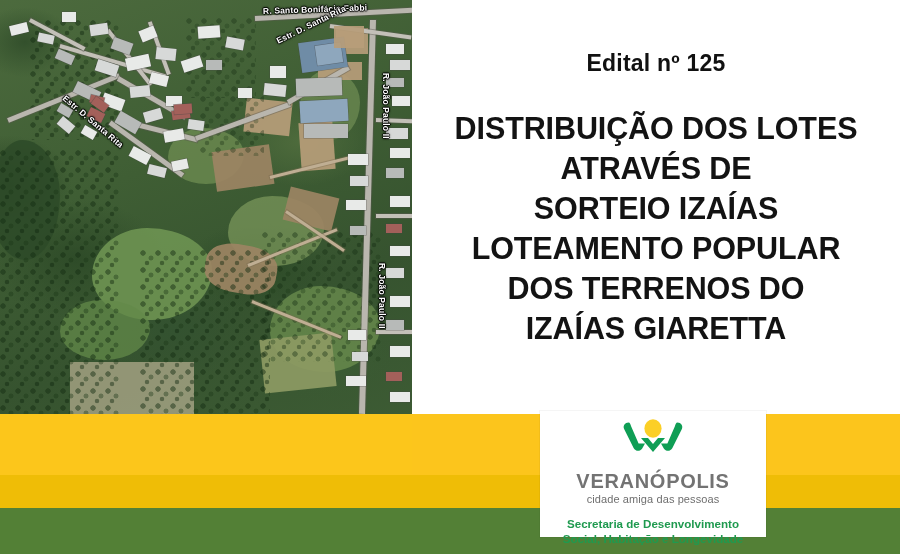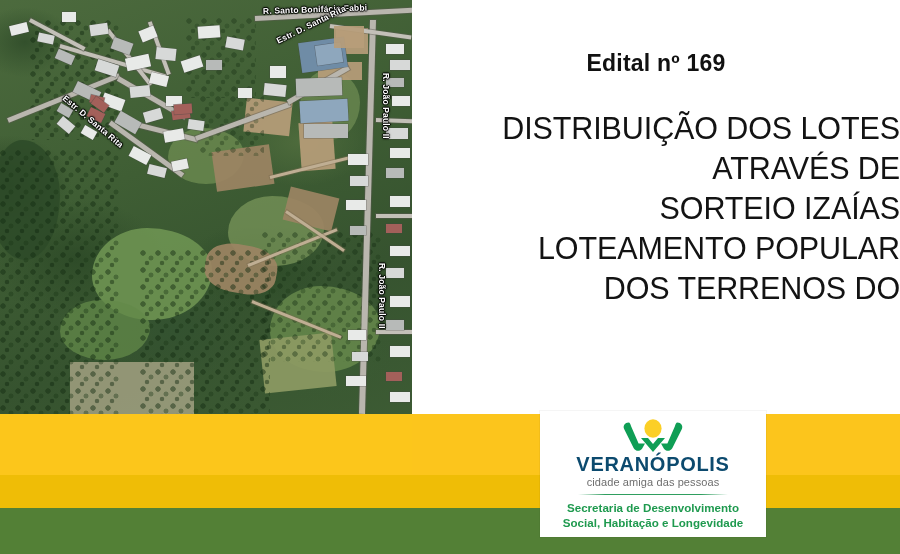--- a/index.html
+++ b/index.html
@@ -126,23 +126,23 @@
     margin-top: 52px;
     font-size: 23px;
     font-weight: 700;
     color: #111111;
     letter-spacing: .2px;
     line-height: 1;
   }
   #headline {
     margin-top: 34px;
     width: 100%;
-    text-align: right;
+    text-align: center;
     font-size: 30.5px;
-    font-weight: 400;
+    font-weight: 700;
     color: #131313;
     line-height: 1.31;
     letter-spacing: -.1px;
   }
   #headline .hl { display: block; white-space: nowrap; }
 
   
   .band {
     position: absolute;
     left: 0;
@@ -181,24 +181,24 @@
   }
   #crest {
     margin-top: 7px;
     width: 64px;
     height: 34px;
     position: relative;
   }
   #crest svg { display: block; width: 64px; height: 34px; }
 
   #brand-name {
-    margin-top: 2px;
+    margin-top: 19px;
     font-size: 20px;
     font-weight: 700;
-    color: #0c4a6e;
+    color: #737373;
     letter-spacing: .7px;
     line-height: 1;
   }
   #brand-tag {
     margin-top: 3px;
     font-size: 11px;
     font-weight: 400;
     color: #6e6e6e;
     letter-spacing: .1px;
     line-height: 1;
@@ -354,27 +354,28 @@
 
       <div class="street-label" style="left:263px;top:6px;transform:rotate(-2deg);">R. Santo Bonifácio Fabbi</div>
       <div class="street-label" style="left:277px;top:36px;transform:rotate(-26deg);">Estr. D. Santa Rita</div>
       <div class="street-label" style="left:64px;top:92px;transform:rotate(40deg);">Estr. D. Santa Rita</div>
       <div class="street-label" style="left:386px;top:68px;transform:rotate(90deg);">R. João Paulo II</div>
       <div class="street-label" style="left:382px;top:258px;transform:rotate(90deg);">R. João Paulo II</div>
     </div>
   </div>
 
   <div id="text-panel">
-    <div id="edital-line">Edital nº 169</div>
+    <div id="edital-line">Edital nº 125</div>
     <div id="headline">
       <span class="hl">DISTRIBUIÇÃO DOS LOTES</span>
       <span class="hl">ATRAVÉS DE</span>
       <span class="hl">SORTEIO IZAÍAS</span>
       <span class="hl">LOTEAMENTO POPULAR</span>
       <span class="hl">DOS TERRENOS DO</span>
+      <span class="hl">IZAÍAS GIARETTA</span>
     </div>
   </div>
 
   <div class="band" id="band-yellow-top"></div>
   <div class="band" id="band-yellow-deep"></div>
   <div class="band" id="band-green"></div>
   <div id="band-yellow-top-overlay"></div>
   <div id="band-yellow-deep-overlay"></div>
 
   <div id="logo-card">

